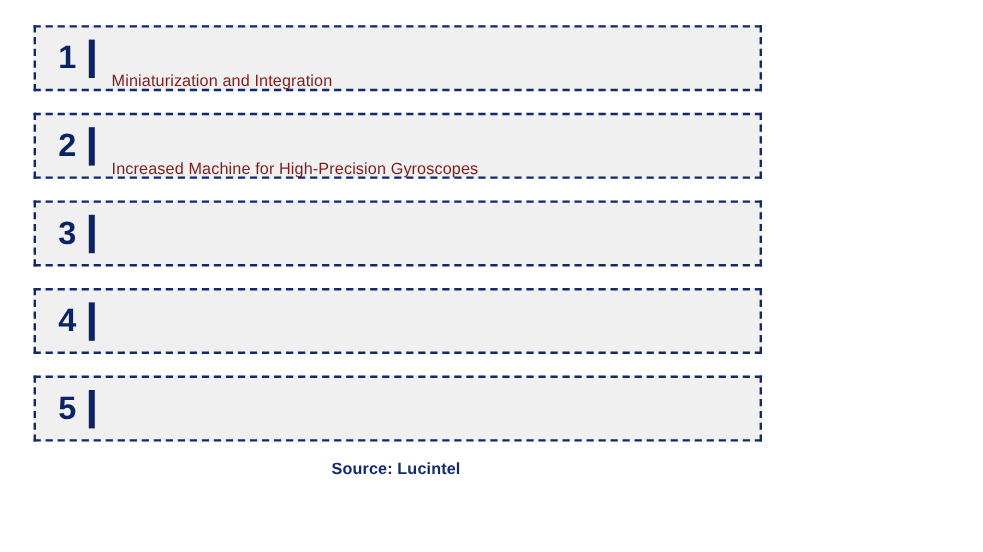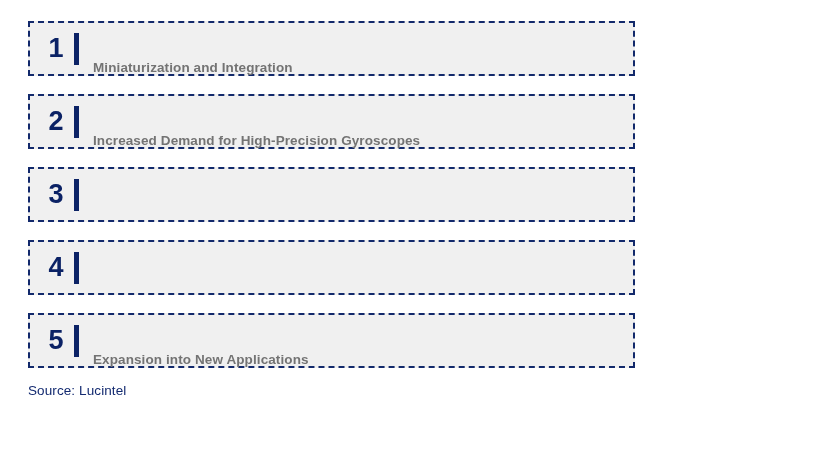--- a/index.html
+++ b/index.html
@@ -53,70 +53,69 @@
   .row-divider {
     flex: 0 0 auto;
     width: 5px;
     height: 32px;
     background: #0b2265;
     margin-right: 14px;
   }
 
   .row-label {
     font-size: 13.5px;
-    font-weight: bold;
-    color: #737373;
+    font-weight: normal;
+    color: #7f1d1d;
     line-height: 1.2;
     letter-spacing: 0.1px;
     white-space: nowrap;
     margin-top: 39px;
   }
 
   .source-line {
     position: absolute;
     left: 0;
     top: 362px;
     width: 607px;
-    text-align: left;
+    text-align: center;
     padding-right: 3px;
     box-sizing: border-box;
     font-size: 13.5px;
-    font-weight: normal;
+    font-weight: bold;
     color: #132a70;
     letter-spacing: 0.1px;
   }
 </style>
 </head>
 <body>
 
 <div class="trend-board">
 
   <div class="trend-row">
     <div class="row-number">1</div>
     <div class="row-divider"></div>
     <div class="row-label">Miniaturization and Integration</div>
   </div>
 
   <div class="trend-row">
     <div class="row-number">2</div>
     <div class="row-divider"></div>
-    <div class="row-label">Increased Demand for High-Precision Gyroscopes</div>
+    <div class="row-label">Increased Machine for High-Precision Gyroscopes</div>
   </div>
 
   <div class="trend-row">
     <div class="row-number">3</div>
     <div class="row-divider"></div>
   </div>
 
   <div class="trend-row">
     <div class="row-number">4</div>
     <div class="row-divider"></div>
   </div>
 
   <div class="trend-row">
     <div class="row-number">5</div>
     <div class="row-divider"></div>
-    <div class="row-label">Expansion into New Applications</div>
   </div>
 
   <div class="source-line">Source: Lucintel</div>
 
 </div>
 
 </body></html>

